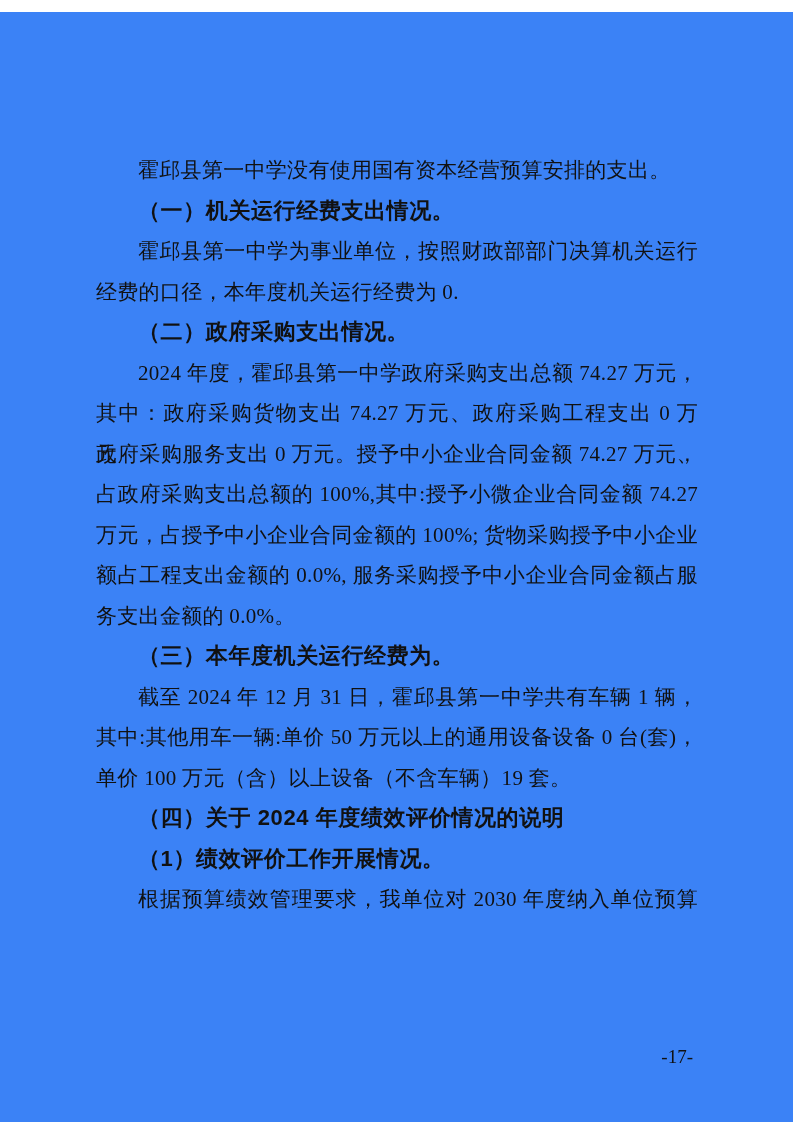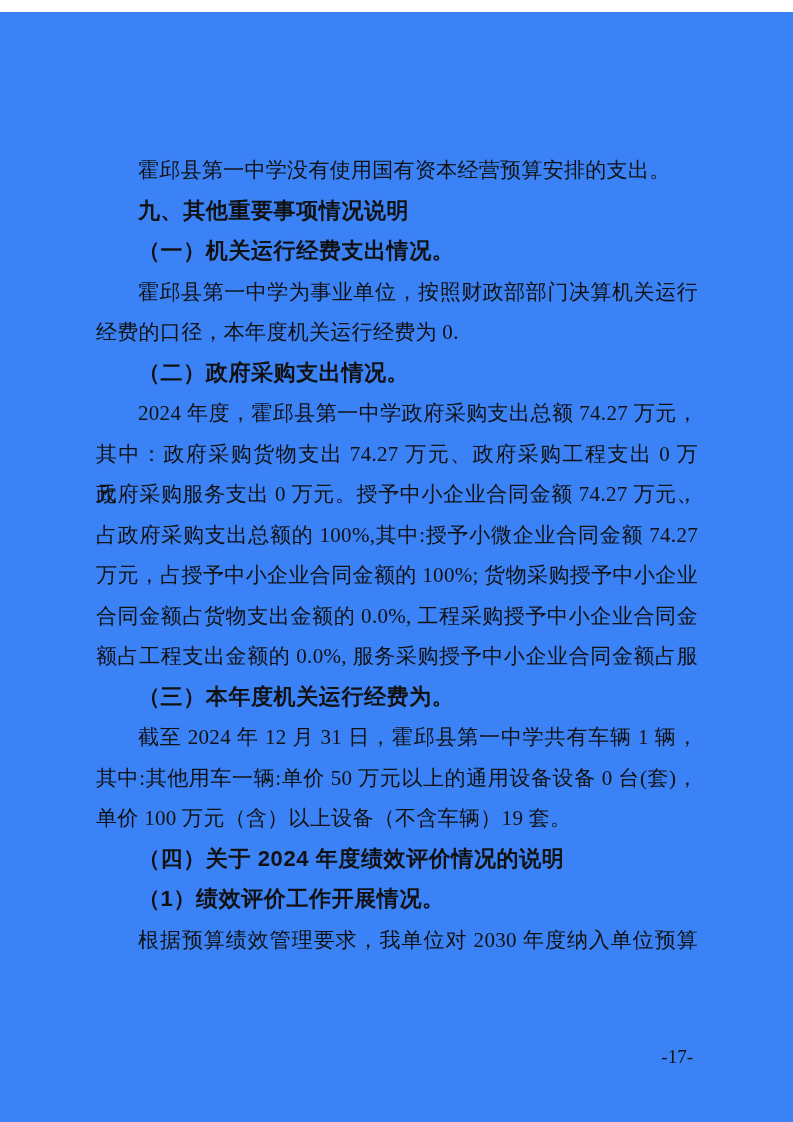--- a/index.html
+++ b/index.html
@@ -54,32 +54,31 @@
     font-family: "Liberation Serif", serif;
     color: #111111;
   }
 </style>
 </head>
 <body>
 
 <div class="page">
   <div class="content" id="content">
       <div class="line body indent">霍邱县第一中学没有使用国有资本经营预算安排的支出。</div>
-      <div class="line heading indent">九、其他重要事项情况说明</div>
       <div class="line heading indent">（一）机关运行经费支出情况。</div>
       <div class="line body indent justify">霍邱县第一中学为事业单位，按照财政部部门决算机关运行</div>
       <div class="line body">经费的口径，本年度机关运行经费为 0.</div>
       <div class="line heading indent">（二）政府采购支出情况。</div>
       <div class="line body indent justify">2024 年度，霍邱县第一中学政府采购支出总额 74.27 万元，</div>
       <div class="line body justify">其中：政府采购货物支出 74.27 万元、政府采购工程支出 0 万元、</div>
       <div class="line body justify">政府采购服务支出 0 万元。授予中小企业合同金额 74.27 万元，</div>
       <div class="line body justify">占政府采购支出总额的 100%,其中:授予小微企业合同金额 74.27</div>
       <div class="line body justify">万元，占授予中小企业合同金额的 100%; 货物采购授予中小企业</div>
-      <div class="line body justify">合同金额占货物支出金额的 0.0%, 工程采购授予中小企业合同金</div>
       <div class="line body justify">额占工程支出金额的 0.0%, 服务采购授予中小企业合同金额占服</div>
+      <div class="line body">务支出金额的 0.0%。</div>
       <div class="line heading indent">（三）本年度机关运行经费为。</div>
       <div class="line body indent justify">截至 2024 年 12 月 31 日，霍邱县第一中学共有车辆 1 辆，</div>
       <div class="line body justify">其中:其他用车一辆:单价 50 万元以上的通用设备设备 0 台(套)，</div>
       <div class="line body">单价 100 万元（含）以上设备（不含车辆）19 套。</div>
       <div class="line heading indent">（四）关于 2024 年度绩效评价情况的说明</div>
       <div class="line heading indent">（1）绩效评价工作开展情况。</div>
       <div class="line body indent justify">根据预算绩效管理要求，我单位对 2030 年度纳入单位预算</div>
     </div>
   <div class="page-number">-17-</div>
 </div>

